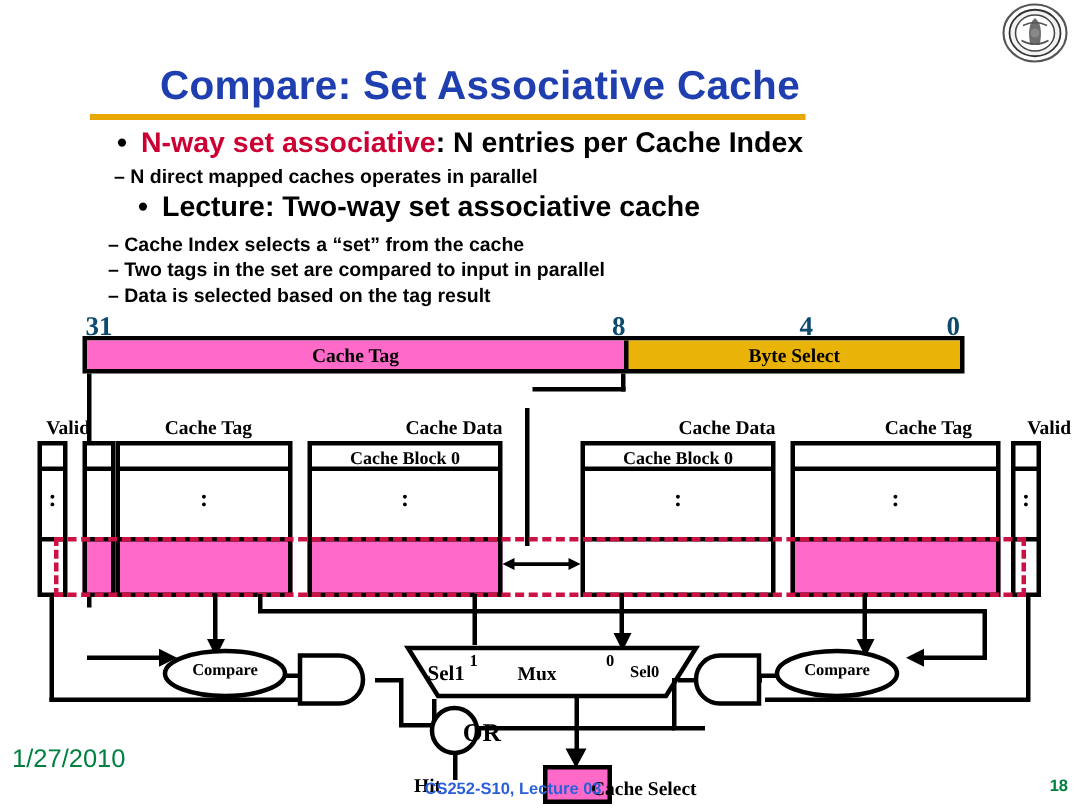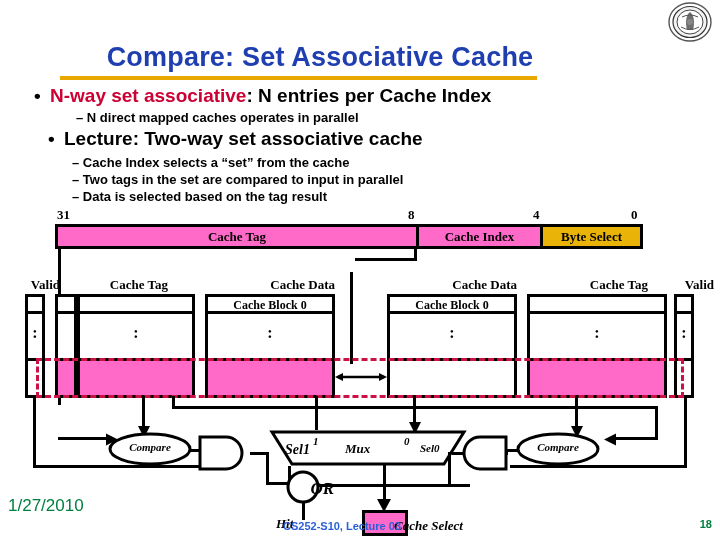--- a/index.html
+++ b/index.html
@@ -20,34 +20,34 @@
   #title-rule{
     left:60px;top:76px;width:477px;height:4px;background:#e8a800;
   }
 
   
   #seal{
     left:666px;top:2px;width:48px;height:40px;
   }
 
   
-  .b1{font-size:19px;font-weight:bold;color:#000;white-space:nowrap;}
+  .b1{font-size:19px;font-weight:bold;color:#000;white-space:nowrap;margin-left:44px;}
   .b1 .hl{color:#cc0033;}
   .b2{font-size:13px;font-weight:bold;color:#000;white-space:nowrap;}
   .bullet-dot{display:inline-block;width:16px;}
 
   
   #addr-bar{left:55px;top:224px;width:588px;height:25px;border:3px solid #000;box-sizing:border-box;display:flex;background:#fff;}
   .addr-seg{display:flex;align-items:center;justify-content:center;
     font-family:"Liberation Serif", serif;font-weight:bold;font-size:13px;color:#000;
     box-sizing:border-box;}
   #seg-tag{width:358px;background:#ff69c8;}
   #seg-index{width:124px;background:#ff69c8;border-left:3px solid #000;}
   #seg-byte{flex:1;background:#eab308;border-left:3px solid #000;}
-  .addr-num{font-family:"Liberation Serif", serif;font-weight:bold;font-size:13px;color:#000000;}
+  .addr-num{font-family:"Liberation Serif", serif;font-weight:bold;font-size:18px;color:#0c4a6e;}
 
   
   .colcap{font-family:"Liberation Serif", serif;font-weight:bold;font-size:13px;color:#000;
     white-space:nowrap;text-align:right;}
 
   
   .cell{box-sizing:border-box;border:3px solid #000;background:#fff;}
   .cell.pink{background:#ff69c8;}
   .cellmid{box-sizing:border-box;border-left:3px solid #000;border-right:3px solid #000;background:#fff;}
   .blocklbl{font-family:"Liberation Serif", serif;font-weight:bold;font-size:12px;
@@ -58,21 +58,21 @@
   
   #dashsel{left:36px;top:358px;width:648px;height:40px;
     border:3px dashed #cc1144;box-sizing:border-box;}
 
   
   .wire{background:#000;}
   .wh{height:3px;}
   .wv{width:3px;}
 
   
-  .lg{font-family:"Liberation Serif", serif;font-weight:bold;color:#000;white-space:nowrap;font-style:italic;}
+  .lg{font-family:"Liberation Serif", serif;font-weight:bold;color:#000;white-space:nowrap;}
 
   
   #foot-date{left:8px;top:496px;font-size:17px;font-weight:normal;color:#008040;}
   #foot-center{left:283px;top:520px;font-size:11px;font-weight:bold;color:#2b5fd9;white-space:nowrap;}
   #foot-num{right:8px;top:518px;font-size:11px;font-weight:bold;color:#008040;}
 </style>
 </head>
 <body>
 
 <div class="abs" id="slide-title">Compare: Set Associative Cache</div>
@@ -112,21 +112,20 @@
   <span>–</span>&nbsp;<span>Data is selected based on the tag result</span>
 </div>
 
 <div class="abs addr-num" style="left:57px;top:207px;">31</div>
 <div class="abs addr-num" style="left:408px;top:207px;">8</div>
 <div class="abs addr-num" style="left:533px;top:207px;">4</div>
 <div class="abs addr-num" style="left:631px;top:207px;">0</div>
 
 <div class="abs" id="addr-bar">
   <div class="addr-seg" id="seg-tag">Cache Tag</div>
-  <div class="addr-seg" id="seg-index">Cache Index</div>
   <div class="addr-seg" id="seg-byte">Byte Select</div>
 </div>
 
 <div class="abs wire wv" style="left:58px;top:249px;height:156px;"></div>
 <div class="abs wire wv" style="left:414px;top:249px;height:12px;"></div>
 <div class="abs wire wh" style="left:355px;top:258px;width:62px;"></div>
 
 <div class="abs colcap" style="left:8px;top:277px;width:52px;">Valid</div>
 <div class="abs colcap" style="left:72px;top:277px;width:96px;">Cache Tag</div>
 <div class="abs colcap" style="left:205px;top:277px;width:130px;">Cache Data</div>

